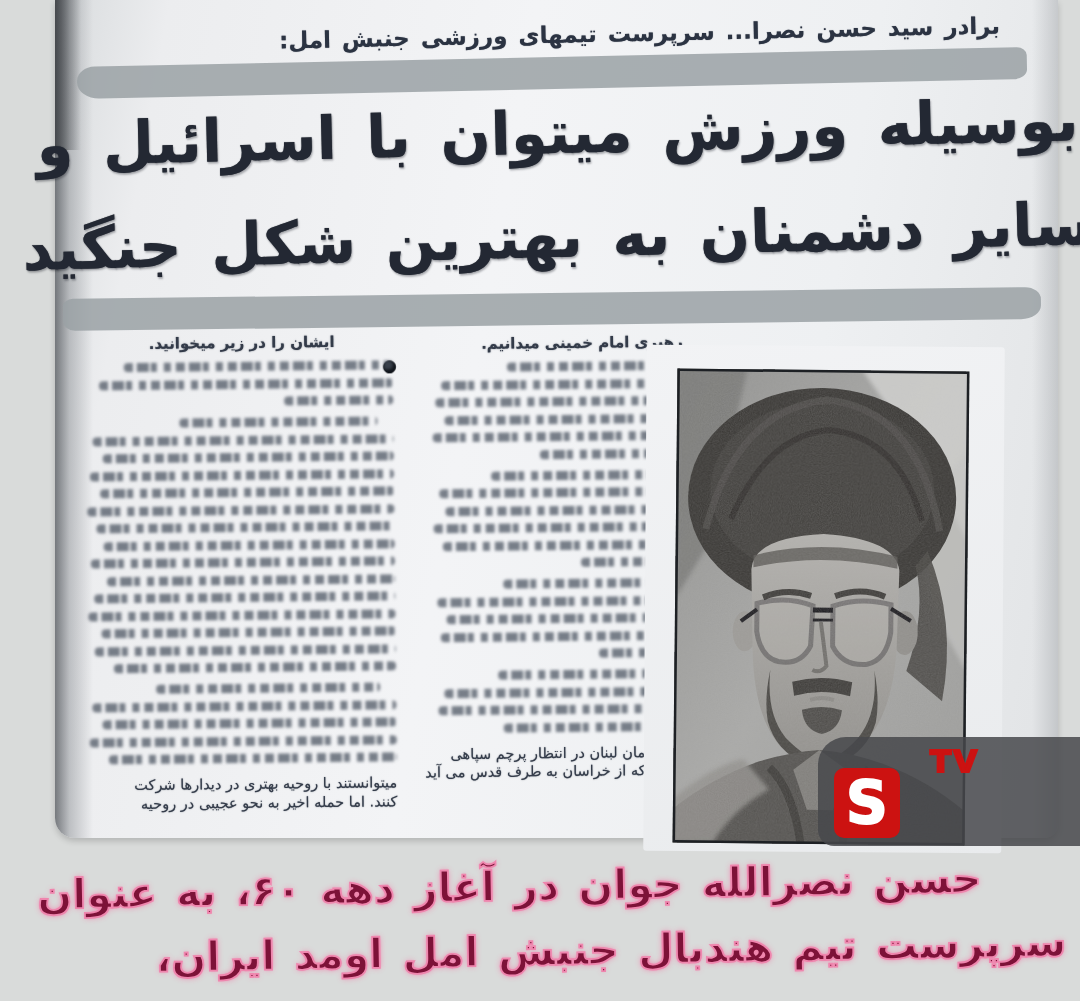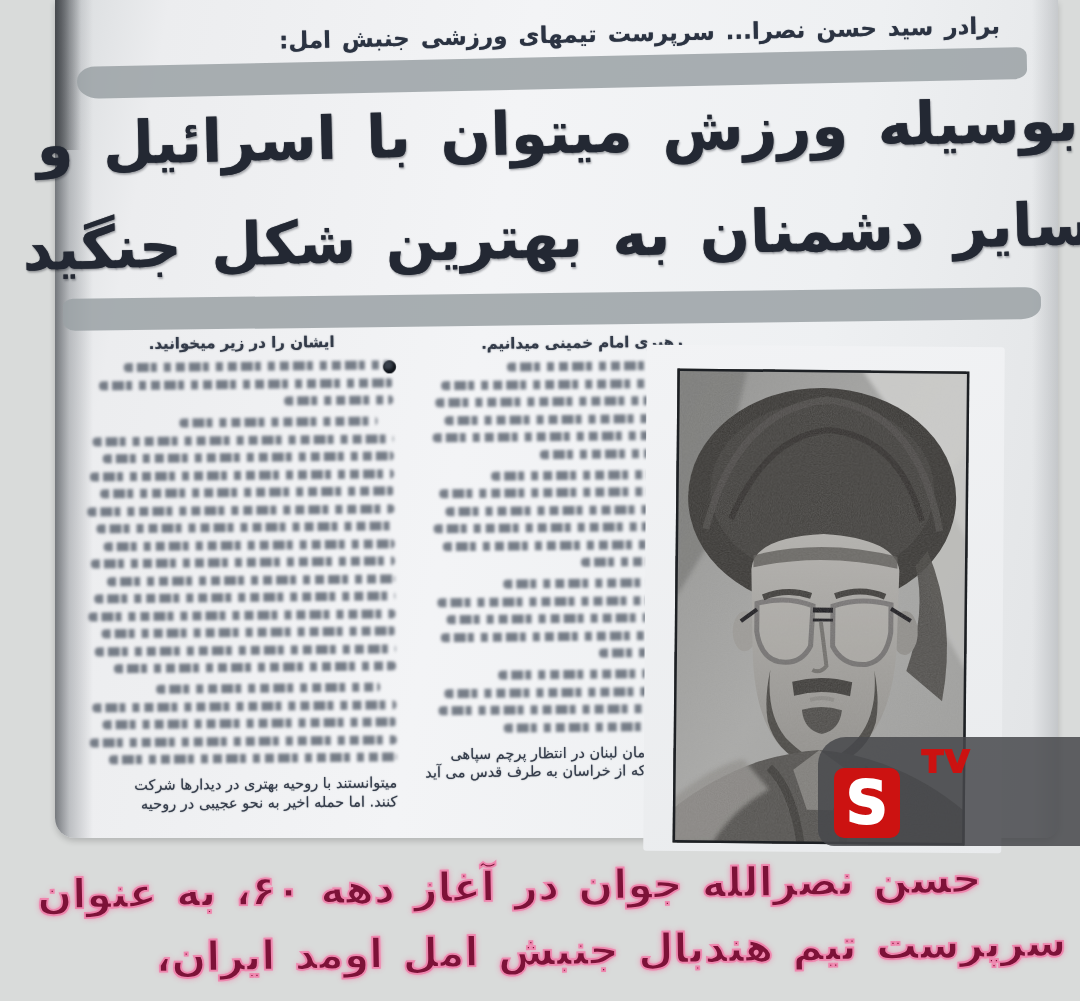--- a/index.html
+++ b/index.html
@@ -104,21 +104,21 @@
     transform:rotate(.6deg);
     box-shadow:0 0 0 2px #22252a inset;
   }
 
   
   .logo-panel{
     position:absolute;left:818px;top:737px;width:262px;height:109px;
     border-radius:28px 0 0 16px;
   }
   .logo-tv{
-    position:absolute;left:104px;top:6px;
+    position:absolute;left:112px;top:6px;
     font-size:31px;font-weight:bold;letter-spacing:2px;
     -webkit-text-stroke:2px currentColor;
   }
   .logo-sbox{
     position:absolute;left:16px;top:31px;width:66px;height:70px;border-radius:10px;
     display:flex;align-items:center;justify-content:center;
   }
   .logo-s{
     color:#ffffff;font-size:58px;font-weight:bold;line-height:1;
     -webkit-text-stroke:2px #ffffff;

